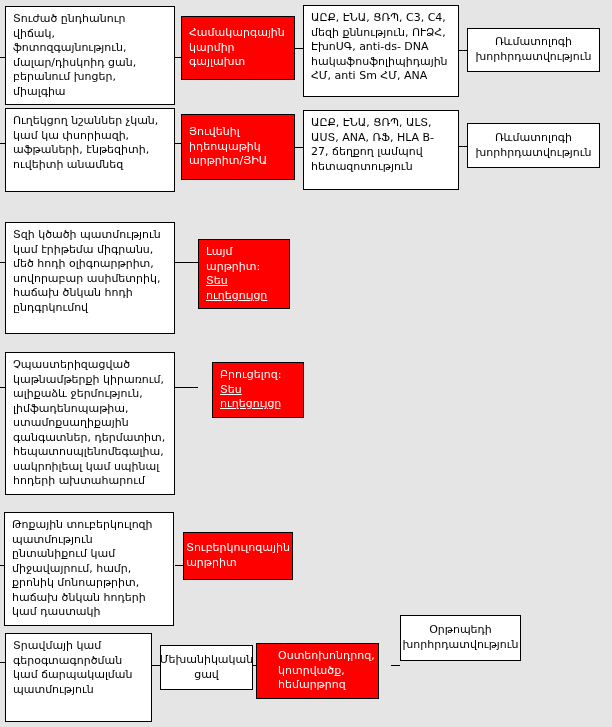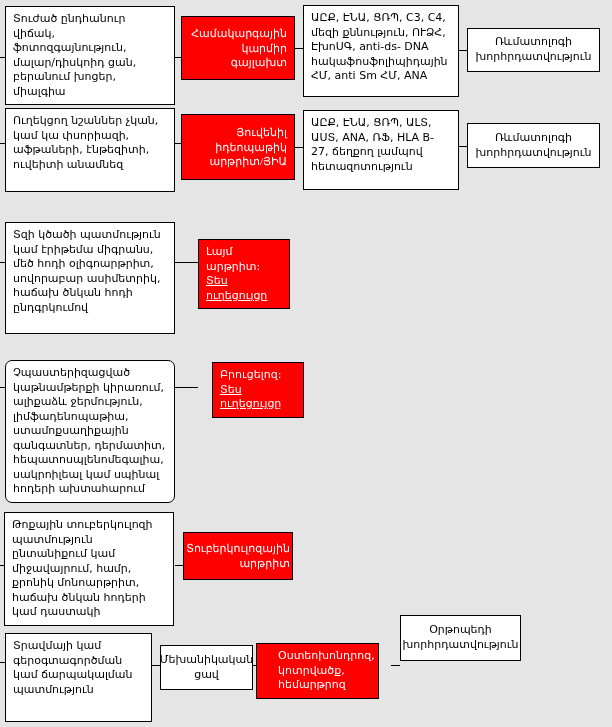--- a/index.html
+++ b/index.html
@@ -19,21 +19,21 @@
   .box.hcenter{text-align:center;align-items:center;justify-content:center;}
   .rbox{
     position:absolute;box-sizing:border-box;
     border:1px solid var(--box-border,#000);
     background:var(--hl-bg,#f00);
     color:var(--hl-text,#fff);
     font-size:11px;line-height:1.32;
     padding:5px 7px;
     display:flex;flex-direction:column;justify-content:center;
   }
-  .rbox.hcenter{text-align:right;align-items:center;font-family:Liberation Serif, serif;}
+  .rbox.hcenter{text-align:left;align-items:center;}
   .glink{text-decoration:underline;cursor:pointer;}
   .hline{position:absolute;height:1px;background:var(--box-border,#000);}
 </style>
 </head>
 <body>
 
 <div class="canvas">
 
   <div class="hline" style="left:0;top:57px;width:5px;"></div>
   <div class="hline" style="left:175px;top:57px;width:6px;"></div>
@@ -56,21 +56,21 @@
   <div class="hline" style="left:0;top:262px;width:5px;"></div>
   <div class="hline" style="left:175px;top:262px;width:23px;"></div>
   <div class="box" style="left:5px;top:222px;width:170px;min-height:112px;">Տզի կծածի պատմություն կամ էրիթեմա միգրանս, մեծ հոդի օլիգոարթրիտ, սովորաբար ասիմետրիկ, հաճախ ծնկան հոդի ընդգրկումով</div>
   <div class="rbox" style="left:198px;top:239px;width:92px;min-height:49px;">
     <span>Լայմ արթրիտ:</span>
     <span class="glink">Տես ուղեցույցը</span>
   </div>
 
   <div class="hline" style="left:0;top:387px;width:5px;"></div>
   <div class="hline" style="left:175px;top:387px;width:23px;"></div>
-  <div class="box" style="left:5px;top:360px;width:170px;min-height:142px;border-radius:7px;">Չպաստերիզացված կաթնամթերքի կիրառում, ալիքաձև ջերմություն, լիմֆադենոպաթիա, ստամոքսաղիքային գանգատներ, դերմատիտ, հեպատոսպլենոմեգալիա, սակրոիլեալ կամ սպինալ հոդերի ախտահարում</div>
+  <div class="box" style="left:5px;top:352px;width:170px;min-height:142px;">Չպաստերիզացված կաթնամթերքի կիրառում, ալիքաձև ջերմություն, լիմֆադենոպաթիա, ստամոքսաղիքային գանգատներ, դերմատիտ, հեպատոսպլենոմեգալիա, սակրոիլեալ կամ սպինալ հոդերի ախտահարում</div>
   <div class="rbox" style="left:212px;top:362px;width:92px;min-height:52px;">
     <span>Բրուցելոզ:</span>
     <span class="glink">Տես ուղեցույցը</span>
   </div>
 
   <div class="hline" style="left:0;top:565px;width:5px;"></div>
   <div class="hline" style="left:175px;top:565px;width:8px;"></div>
   <div class="box" style="left:4px;top:512px;width:170px;min-height:108px;">Թոքային տուբերկուլոզի պատմություն ընտանիքում կամ միջավայրում, համր, քրոնիկ մոնոարթրիտ, հաճախ ծնկան հոդերի կամ դաստակի</div>
   <div class="rbox hcenter" style="left:183px;top:532px;width:110px;min-height:48px;">Տուբերկուլոզային արթրիտ</div>
 

